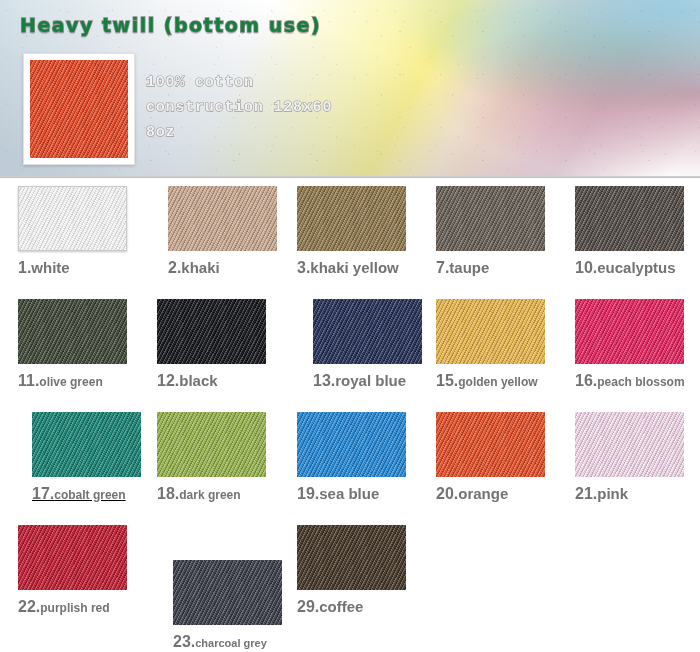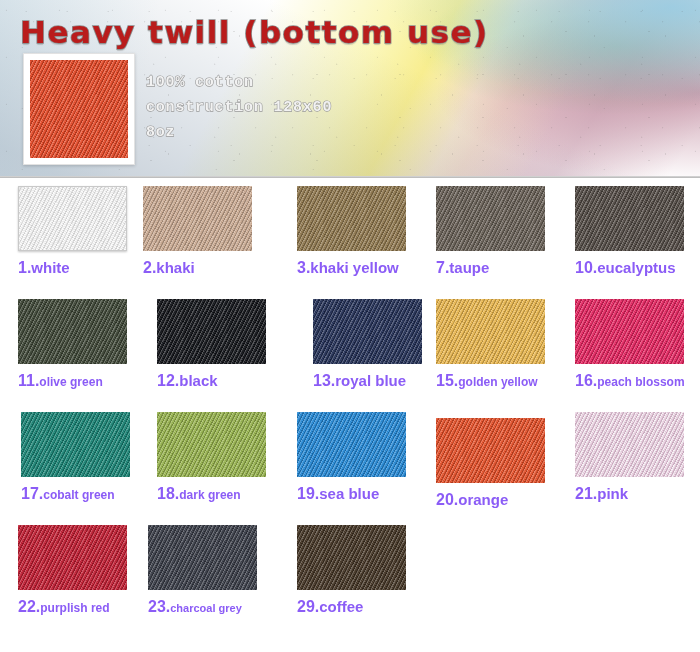--- a/index.html
+++ b/index.html
@@ -53,22 +53,22 @@
   }
   .banner-divider{
     position:absolute;left:0;top:176px;width:700px;height:4px;
     background:linear-gradient(180deg,#d8d8d8 0%,#b9b9b9 45%,#ededed 100%);
   }
 
   
   .banner-title{
     position:absolute;left:20px;top:14px;
     font-family:"DejaVu Sans",sans-serif;
-    font-weight:bold;font-size:31px;letter-spacing:1.5px;
-    color:#b91c1c;
+    font-weight:bold;font-size:19px;letter-spacing:1.5px;
+    color:#15803d;
     -webkit-text-stroke:1.6px #8d8d8d;
     paint-order:stroke fill;
     text-shadow:0 2px 1px rgba(120,120,120,.35);
     white-space:nowrap;
   }
   .spec{
     position:absolute;left:146px;
     font-family:Liberation Mono, monospace;
     font-weight:bold;font-size:15px;letter-spacing:.8px;
     color:#f2f2f2;
@@ -143,21 +143,21 @@
     display:block;
   }
   .sw.bordered{
     border:1px solid #c9c9c9;
     box-sizing:border-box;
     box-shadow:0 1px 2px rgba(0,0,0,.22);
   }
   .label{
     margin-top:9px;
     font-family:"Liberation Sans",sans-serif;
-    color:#8b5cf6;
+    color:#737373;
     white-space:nowrap;
     line-height:1;
   }
   .label .num{
     font-size:16px;font-weight:bold;letter-spacing:0px;
   }
   .label .nm{
     font-size:15px;font-weight:bold;
   }
   .label .nm.sm{font-size:12px;}
@@ -182,21 +182,21 @@
 
   <div class="banner-divider"></div>
 </div>
 
 <div class="grid" id="swatch-grid">
     <div class="row">
       <div class="cell" style="left: 18px;">
         <div class="sw twill light bordered" style="background: rgb(244, 244, 244);"></div>
         <div class="label"><span class="num">1.</span><span class="nm">white</span></div>
       </div>
-      <div class="cell" style="left: 143px;">
+      <div class="cell" style="left: 168px;">
         <div class="sw twill" style="background: rgb(205, 171, 146);"></div>
         <div class="label"><span class="num">2.</span><span class="nm">khaki</span></div>
       </div>
       <div class="cell" style="left: 297px;">
         <div class="sw twill" style="background: rgb(142, 117, 73);"></div>
         <div class="label"><span class="num">3.</span><span class="nm">khaki  yellow</span></div>
       </div>
       <div class="cell" style="left: 436px;">
         <div class="sw twill" style="background: rgb(100, 91, 81);"></div>
         <div class="label"><span class="num">7.</span><span class="nm">taupe</span></div>
@@ -222,47 +222,47 @@
       <div class="cell" style="left: 436px;">
         <div class="sw twill" style="background: rgb(237, 184, 74);"></div>
         <div class="label"><span class="num">15.</span><span class="nm sm">golden  yellow</span></div>
       </div>
       <div class="cell" style="left: 575px;">
         <div class="sw twill" style="background: rgb(232, 30, 92);"></div>
         <div class="label"><span class="num">16.</span><span class="nm sm">peach  blossom</span></div>
       </div>
     </div>
     <div class="row">
-      <div class="cell" style="left: 21px;">
+      <div class="cell" style="left: 32px; text-decoration: underline;">
         <div class="sw twill" style="background: rgb(18, 130, 114);"></div>
         <div class="label"><span class="num">17.</span><span class="nm sm">cobalt  green</span></div>
       </div>
       <div class="cell" style="left: 157px;">
         <div class="sw twill" style="background: rgb(150, 180, 73);"></div>
         <div class="label"><span class="num">18.</span><span class="nm sm">dark  green</span></div>
       </div>
       <div class="cell" style="left: 297px;">
         <div class="sw twill" style="background: rgb(30, 135, 216);"></div>
         <div class="label"><span class="num">19.</span><span class="nm">sea  blue</span></div>
       </div>
-      <div class="cell" style="left: 436px; margin-top: 6px;">
+      <div class="cell" style="left: 436px;">
         <div class="sw twill" style="background: rgb(232, 75, 34);"></div>
         <div class="label"><span class="num">20.</span><span class="nm">orange</span></div>
       </div>
       <div class="cell" style="left: 575px;">
         <div class="sw twill light" style="background: rgb(234, 200, 222);"></div>
         <div class="label"><span class="num">21.</span><span class="nm">pink</span></div>
       </div>
     </div>
     <div class="row">
       <div class="cell" style="left: 18px;">
         <div class="sw twill" style="background: rgb(194, 22, 44);"></div>
         <div class="label"><span class="num">22.</span><span class="nm sm">purplish  red</span></div>
       </div>
-      <div class="cell" style="left: 148px;">
+      <div class="cell" style="left: 173px; margin-top: 35px;">
         <div class="sw twill" style="background: rgb(52, 56, 67);"></div>
         <div class="label"><span class="num">23.</span><span class="nm xs">charcoal  grey</span></div>
       </div>
       <div class="cell" style="left: 297px;">
         <div class="sw twill" style="background: rgb(64, 48, 31);"></div>
         <div class="label"><span class="num">29.</span><span class="nm">coffee</span></div>
       </div>
     </div>
   </div>
 

